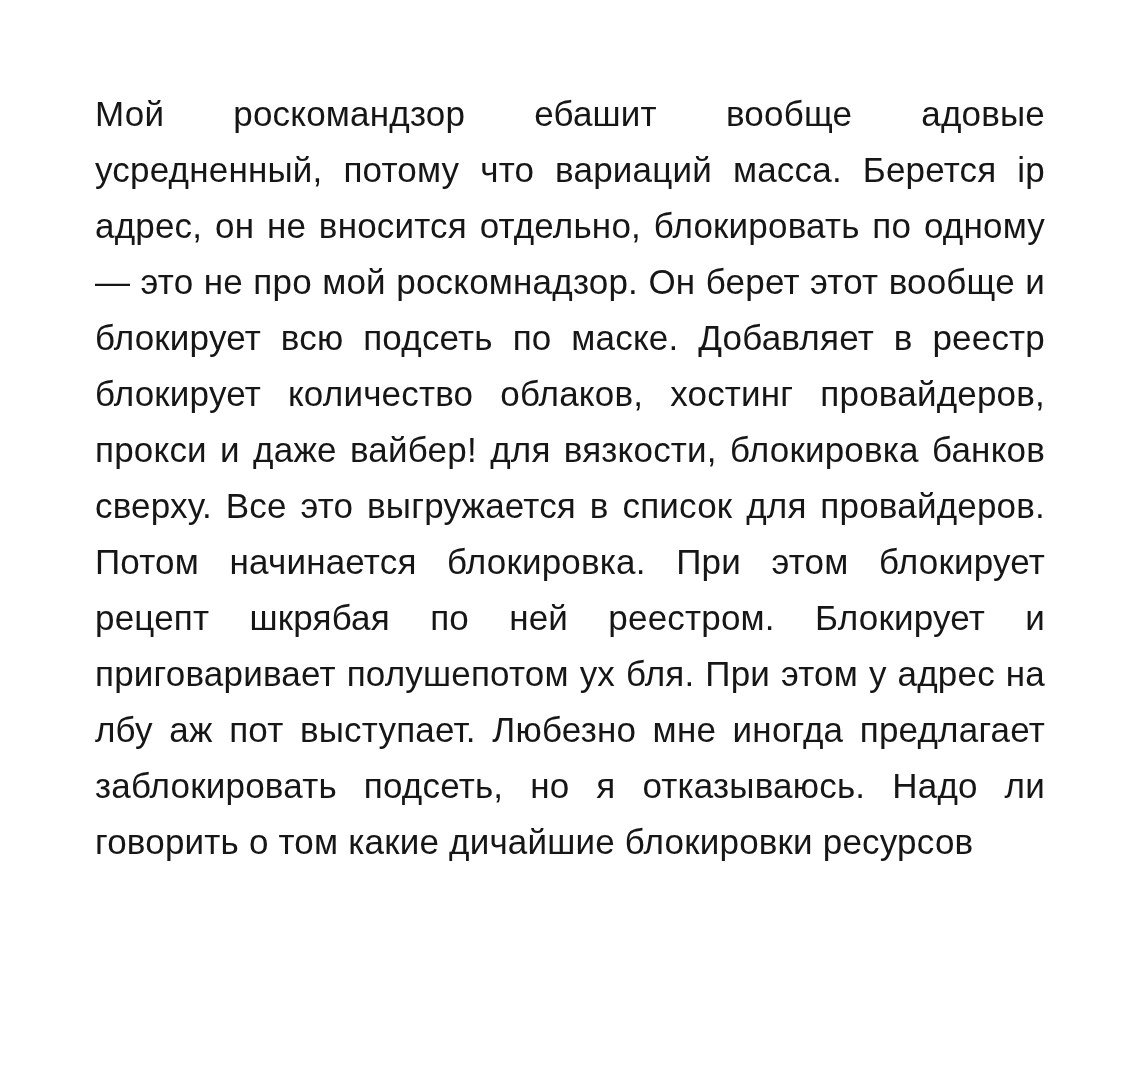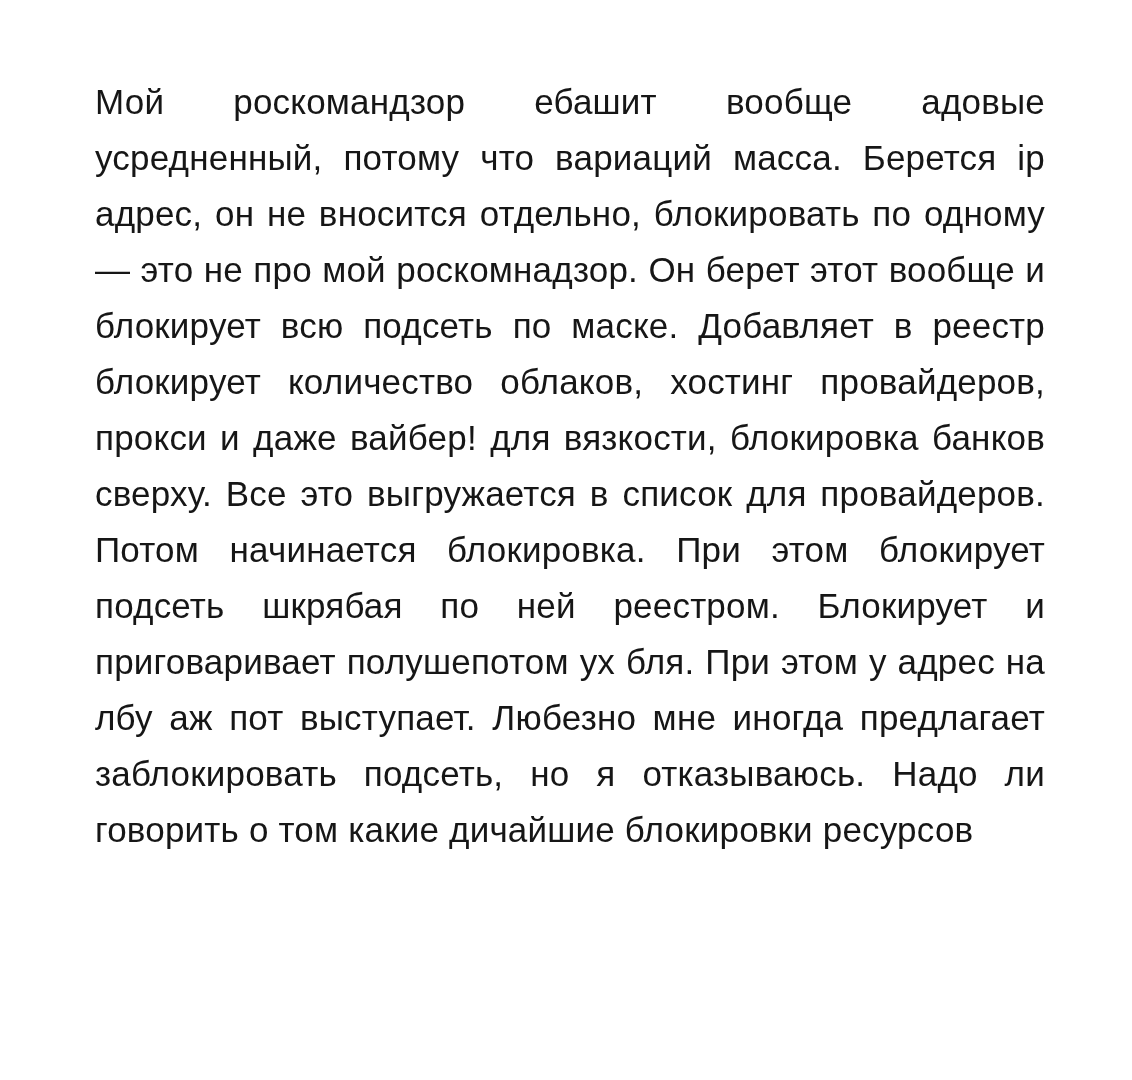--- a/index.html
+++ b/index.html
@@ -10,21 +10,21 @@
   .page {
     position: relative;
     width: 1132px;
     height: 1080px;
     background: #ffffff;
     overflow: hidden;
   }
   .text-block {
     position: absolute;
     left: 95px;
-    top: 74px;
+    top: 86px;
     width: 950px;
   }
   .line {
     font-family: "Liberation Sans", "DejaVu Sans", sans-serif;
     font-size: 35px;
     line-height: 56px;
     font-weight: 400;
     color: #161616;
     letter-spacing: 0.2px;
     text-align: justify;
@@ -42,19 +42,19 @@
   <div class="text-block">
     <div class="line">Мой роскомандзор ебашит вообще адовые</div>
     <div class="line">усредненный, потому что вариаций масса. Берется ip</div>
     <div class="line">адрес, он не вносится отдельно, блокировать по одному</div>
     <div class="line">— это не про мой роскомнадзор. Он берет этот вообще и</div>
     <div class="line">блокирует всю подсеть по маске. Добавляет в реестр</div>
     <div class="line">блокирует количество облаков, хостинг провайдеров,</div>
     <div class="line">прокси и даже вайбер! для вязкости, блокировка банков</div>
     <div class="line">сверху. Все это выгружается в список для провайдеров.</div>
     <div class="line">Потом начинается блокировка. При этом блокирует</div>
-    <div class="line">подсеть шкрябая по ней реестром. Блокирует и</div>
+    <div class="line">рецепт шкрябая по ней реестром. Блокирует и</div>
     <div class="line">приговаривает полушепотом ух бля. При этом у адрес на</div>
     <div class="line">лбу аж пот выступает. Любезно мне иногда предлагает</div>
     <div class="line">заблокировать подсеть, но я отказываюсь. Надо ли</div>
     <div class="line last">говорить о том какие дичайшие блокировки ресурсов</div>
   </div>
 </div>
 
 </body></html>

